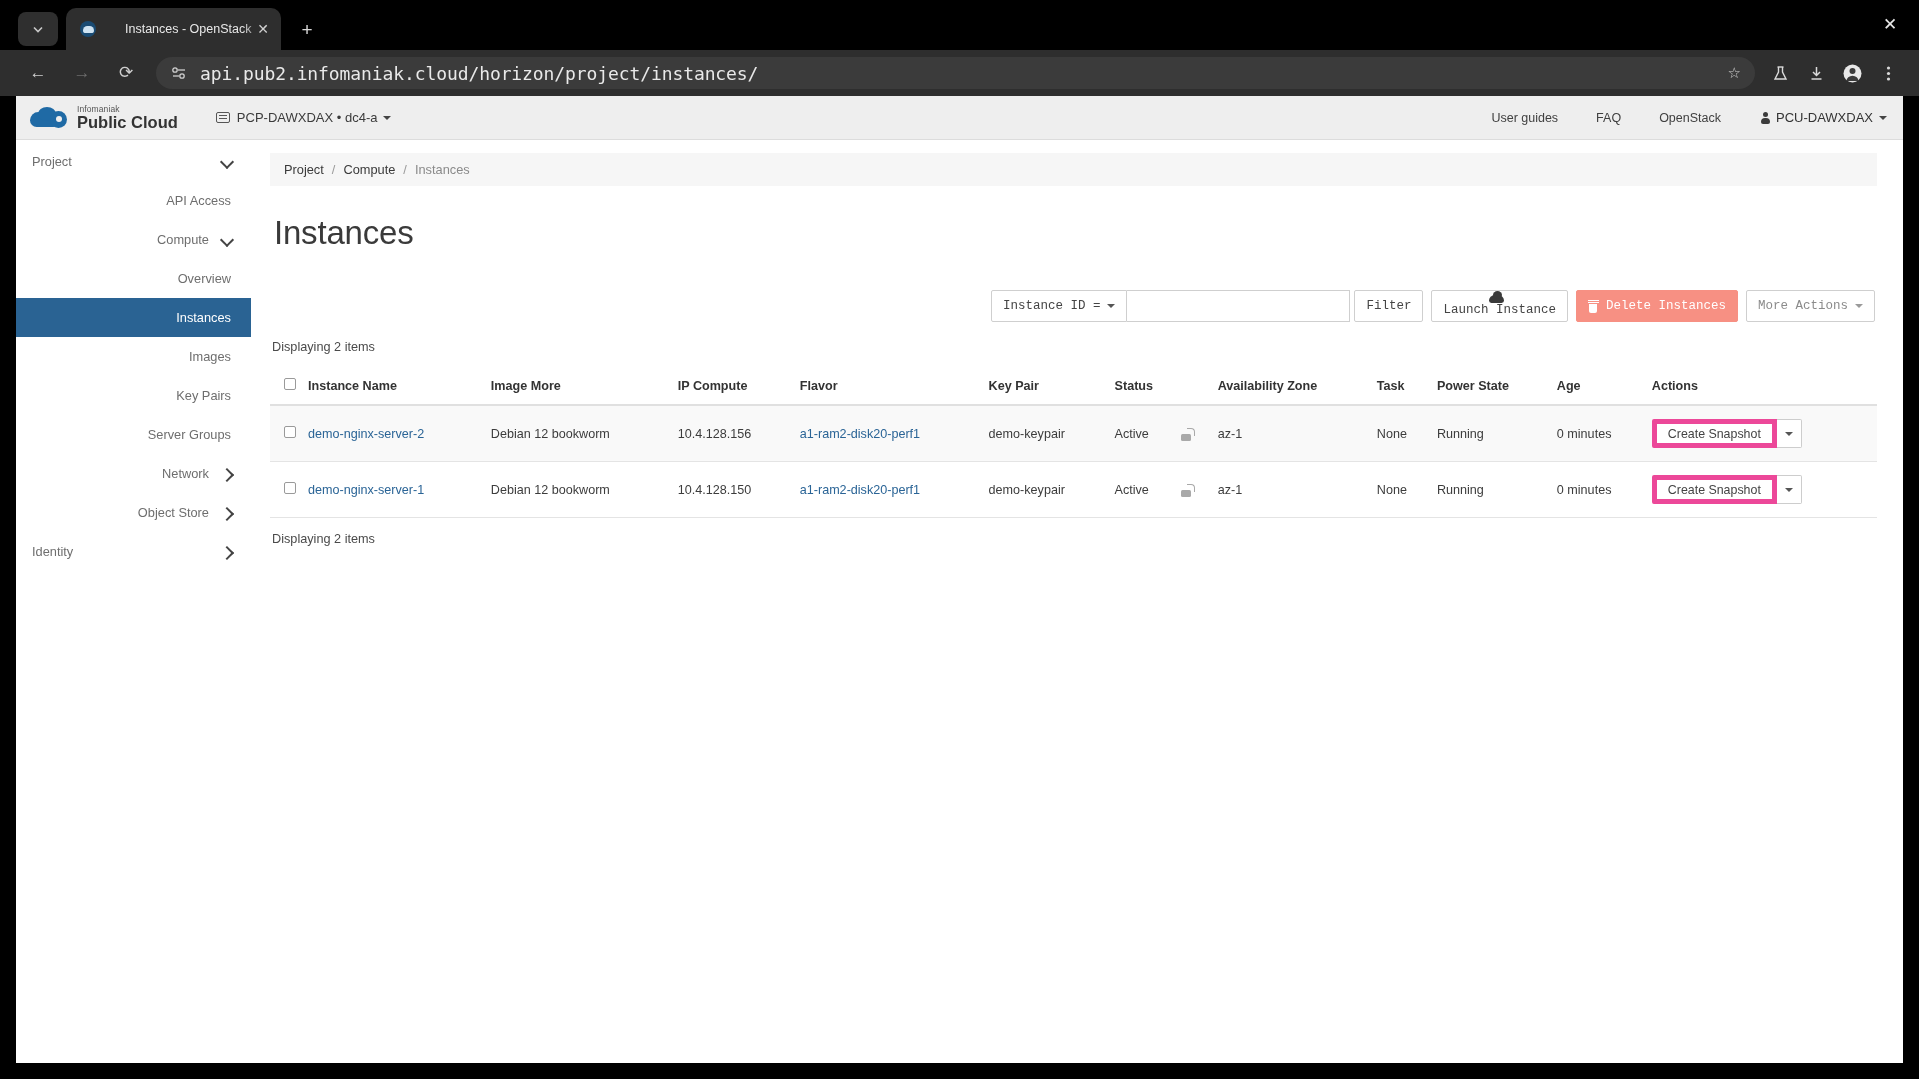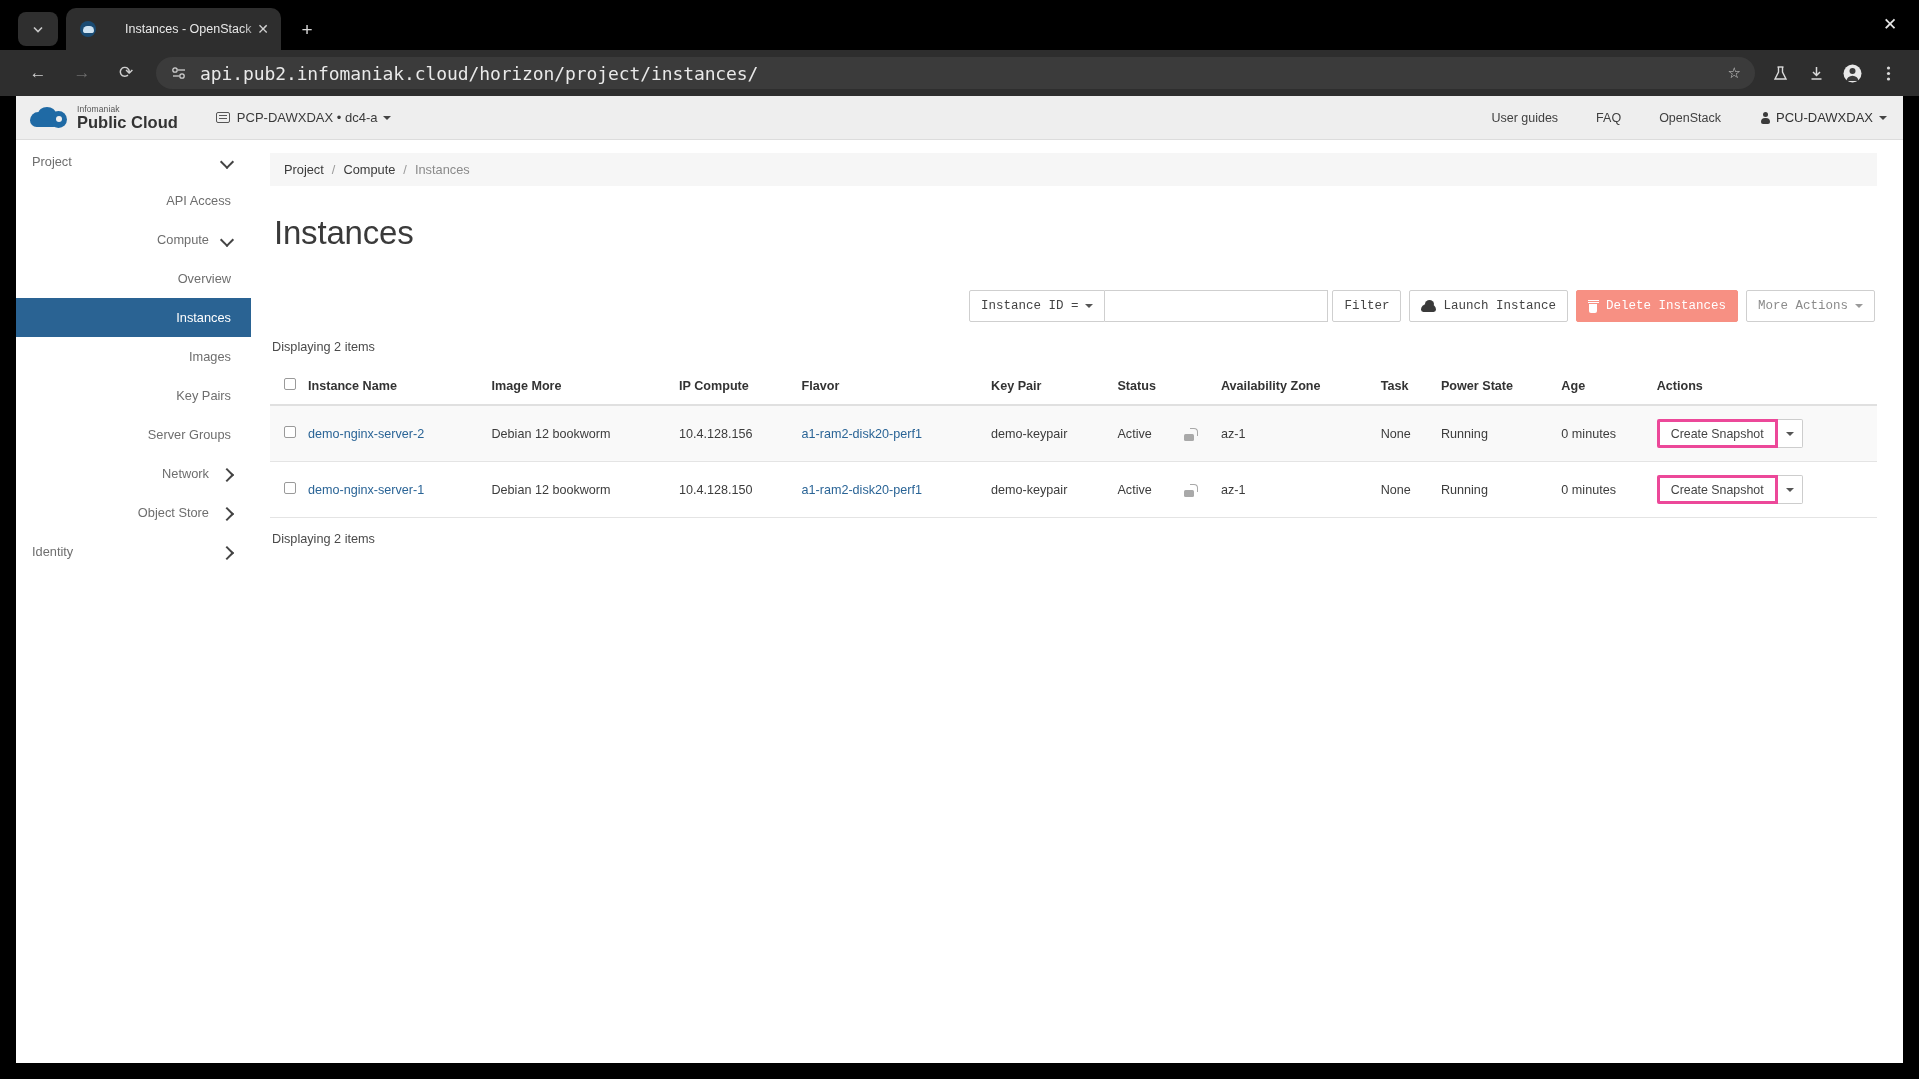--- a/index.html
+++ b/index.html
@@ -209,21 +209,21 @@
     font-size: 12.5px; color: #444; display: flex; align-items: center;
     padding: 0 11px; border-radius: 2px; white-space: nowrap; font-family: Liberation Mono, monospace;
   }
   .filter-select { border-radius: 2px 0 0 2px; }
   .filter-input {
     height: 32px; width: 223px; border: 1px solid #cfcfcf; border-left: none;
     background: #fff; outline: none; font-size: 12.5px; padding: 0 8px;
     font-family: "Liberation Sans", sans-serif;
   }
   .btn-filter { margin-left: 4px; }
-  .btn-launch { margin-left: 8px; font-weight: normal; }
+  .btn-launch { margin-left: 8px; font-weight: normal; flex-direction: column; }
   .btn-delete {
     margin-left: 8px; background: #f79083; border-color: #f79083; color: #fff;
   }
   .btn-more { margin-left: 8px; color: #8b8b8b; }
   .icon-cloud-up {
     display: inline-block; width: 15px; height: 12px; margin-right: 7px;
     position: relative;
   }
   .icon-cloud-up::before {
     content: ""; position: absolute; left: 0; bottom: 0; width: 15px; height: 8px;
@@ -278,21 +278,21 @@
     content: ""; position: absolute; left: 0; bottom: 0; width: 10px; height: 7px;
     background: #a9a9a9; border-radius: 1.5px;
   }
   .lock-open::after {
     content: ""; position: absolute; left: 6px; top: 0px; width: 7px; height: 7px;
     border: 1.8px solid #a9a9a9; border-bottom: none; border-left: none;
     border-radius: 0 4px 0 0;
   }
   .split-btn { display: inline-flex; }
   .split-main {
-    height: 29px; border: 3px solid #ec4899; background: #fff; color: #444;
+    height: 29px; border: 5px solid #ec4899; background: #fff; color: #444;
     font-size: 12.4px; display: flex; align-items: center; padding: 0 11px;
     border-radius: 2px 0 0 2px;
   }
   .split-toggle {
     height: 29px; width: 25px; border: 1px solid #cdcdcd; border-left: none;
     background: #fff; border-radius: 0 2px 2px 0;
     display: flex; align-items: center; justify-content: center;
   }
   .footer-count { font-size: 12.7px; color: #4a4a4a; margin-top: 14px; padding-left: 2px; }
 </style>

